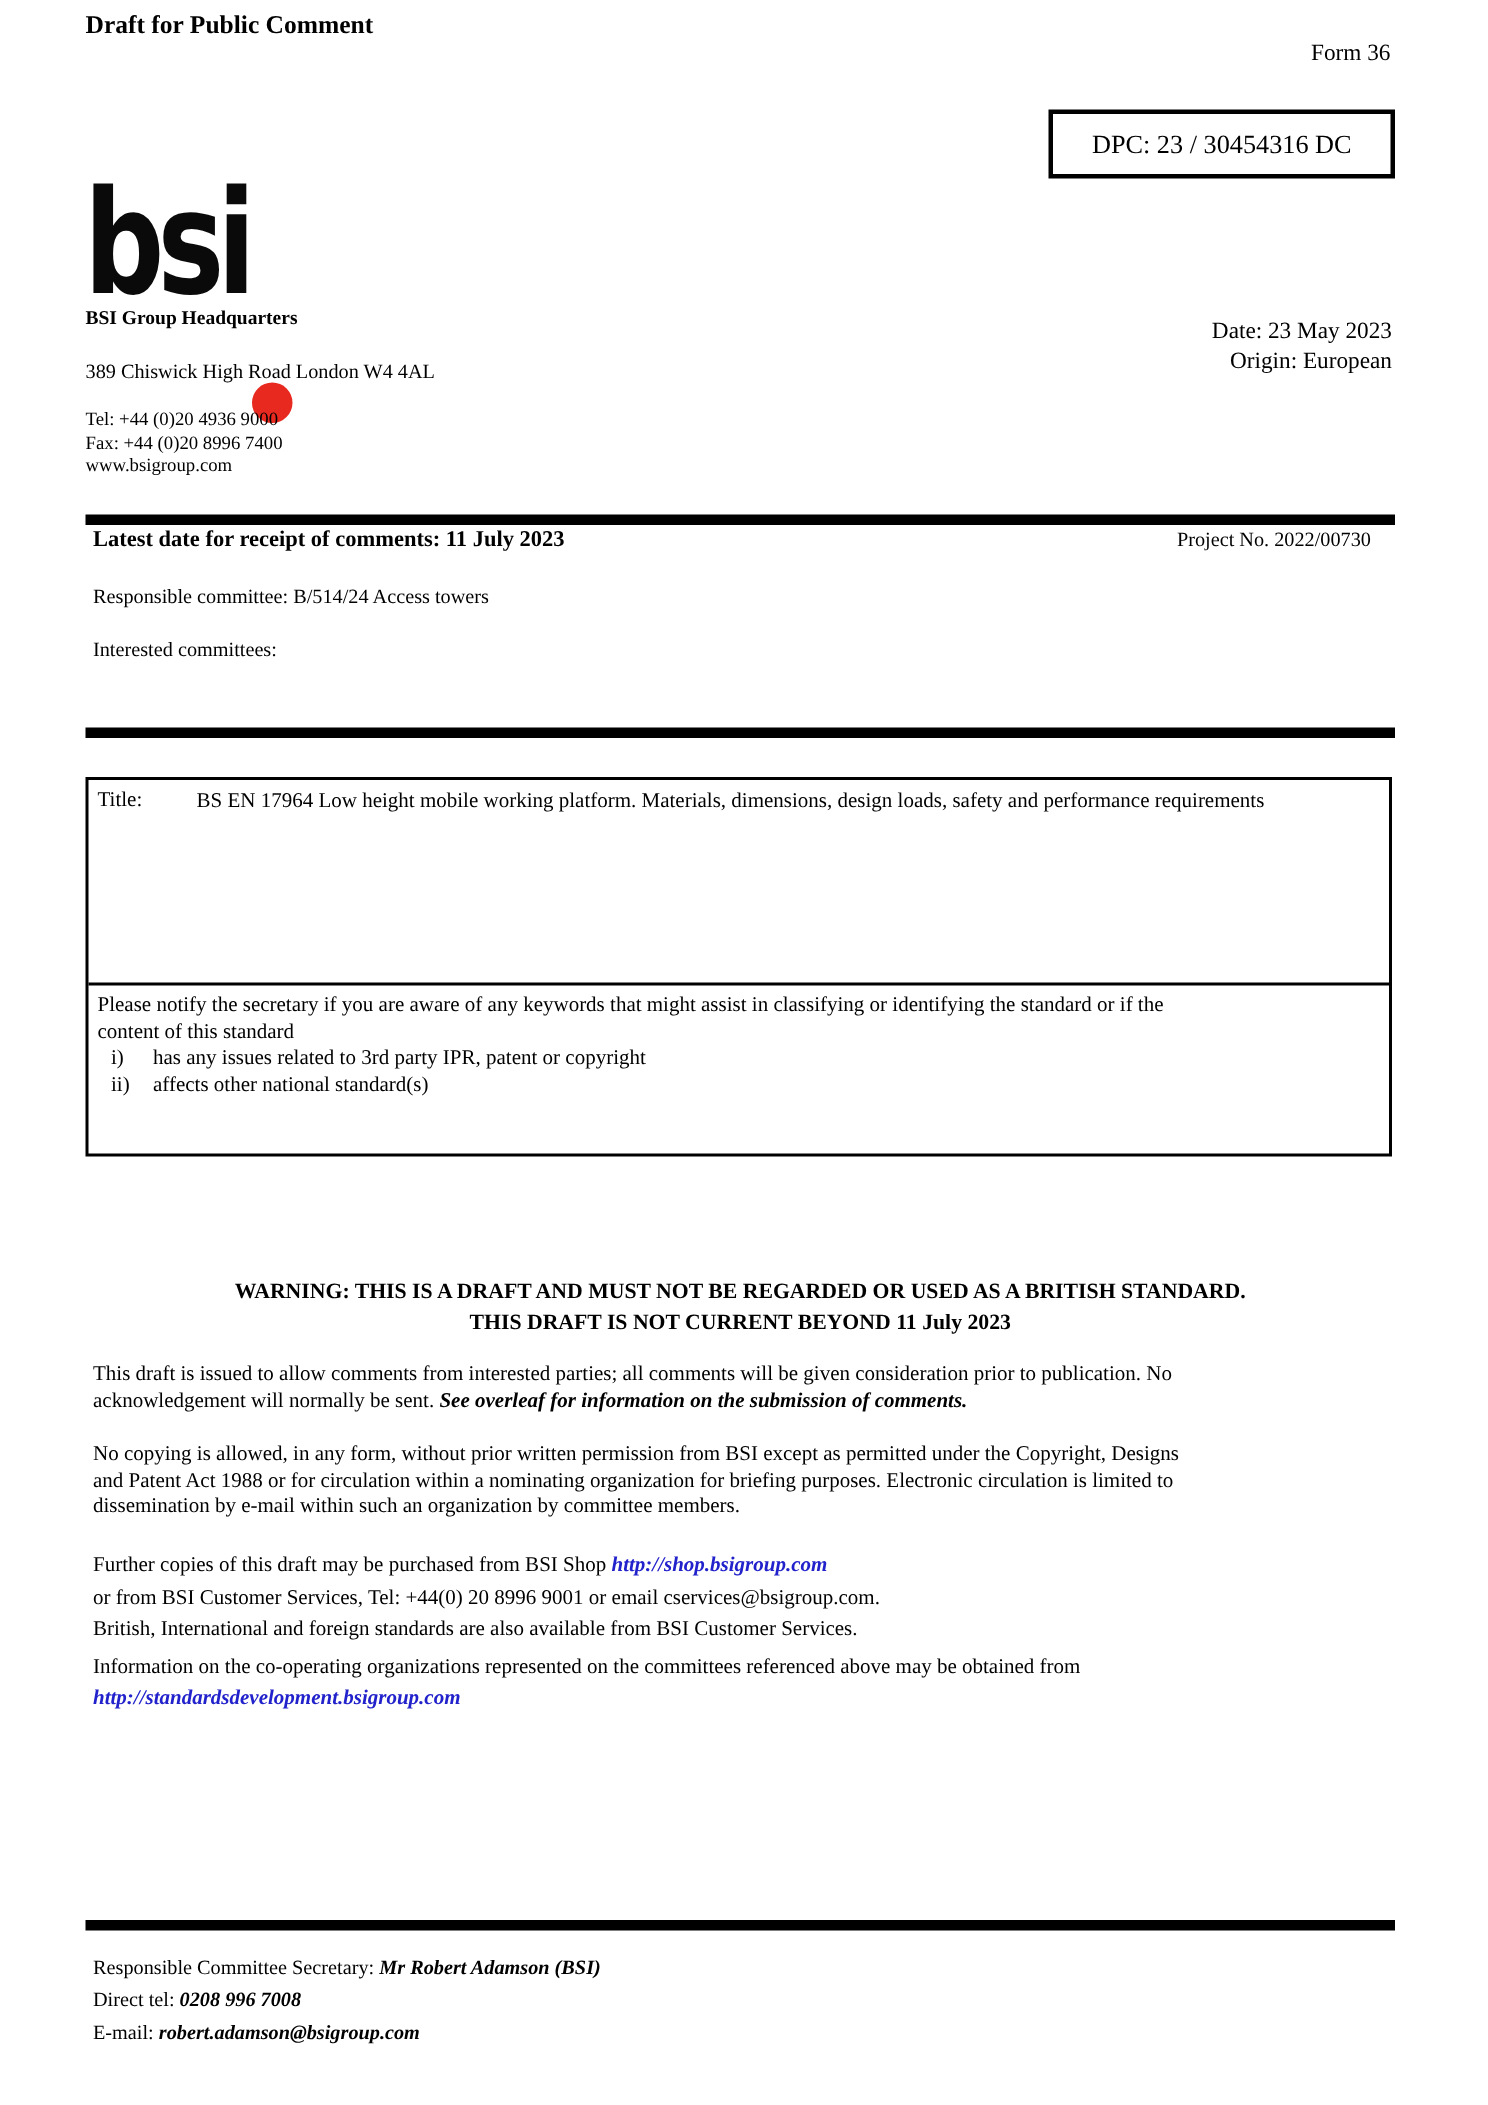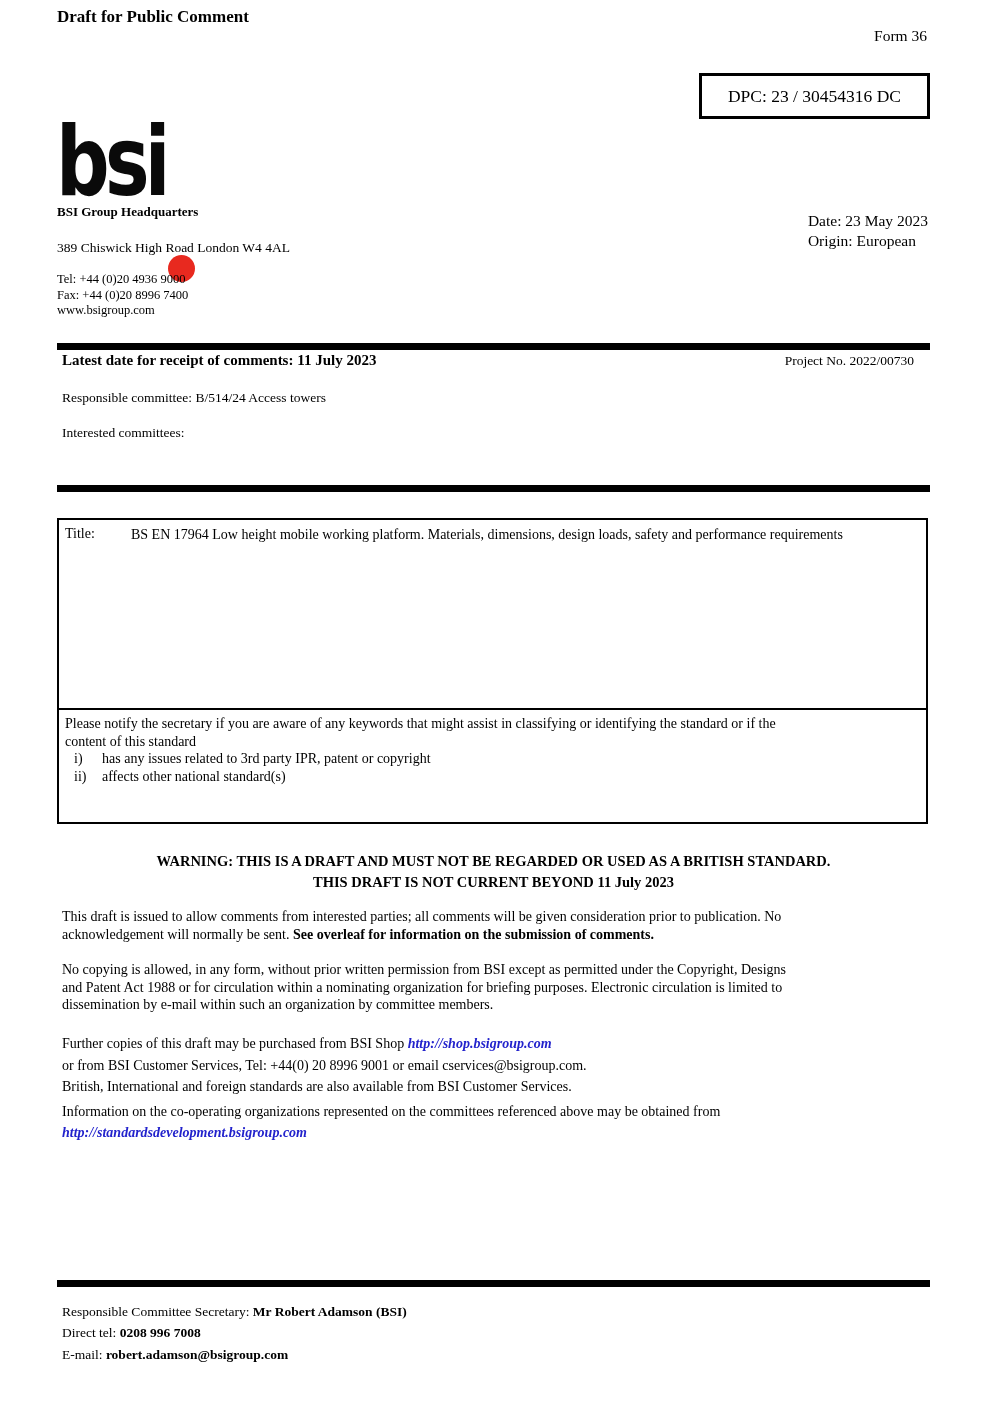--- a/index.html
+++ b/index.html
@@ -25,53 +25,53 @@
     font-weight:bold; font-size:96px; line-height:96px; letter-spacing:-6px;
     transform:scaleX(0.78); transform-origin:0 0; color:#0a0a0a;
   }
   .logo-dot { position:absolute; left:112px; top:141px; width:27px; height:27px; border-radius:50%; }
 
   .hq-block { left:57px; top:204px; width:340px; }
   .hq-title { font-size:13px; font-weight:bold; margin-bottom:20px; }
   .hq-address { font-size:13.5px; margin-bottom:16px; }
   .hq-line { font-size:12.5px; line-height:15.5px; }
 
-  .date-block { top:211px; right:64px; font-size:15.5px; line-height:20px; }
+  .date-block { top:211px; right:64px; text-align:right; font-size:15.5px; line-height:20px; }
 
   .bar { left:57px; width:873px; height:7px; background:#000; }
   .bar1 { top:343px; } .bar2 { top:485px; } .bar3 { top:1280px; }
 
   .row-latest { left:62px; top:352px; width:868px; display:flex; justify-content:space-between; align-items:baseline;gap:34px; }
   .latest-date { font-size:15px; font-weight:bold; }
   .project-no { font-size:13.5px; padding-right:16px; }
 
   .responsible { left:62px; top:390px; font-size:13.5px; }
   .interested  { left:62px; top:425px; font-size:13.5px; }
 
   .boxes { left:57px; top:518px; width:871px; border:2px solid #000; }
-  .box-row1 { height:190px; border-bottom:2px solid #000; padding:6px 8px 0 6px; display:flex; }
+  .box-row1 { height:137px; border-bottom:2px solid #000; padding:6px 8px 0 6px; display:flex; }
   .title-label { width:66px; font-size:14px; }
   .title-text { width:760px; font-size:14px; line-height:17.5px; }
   .box-row2 { height:112px; padding:5px 24px 0 6px; font-size:14px; line-height:17.5px; }
   .kw-item { display:flex; padding-left:9px; }
   .kw-marker { width:28px; }
   .kw-text { flex:1; }
 
   .warning { left:57px; top:851px; width:873px; text-align:center; font-weight:bold; font-size:14.5px; line-height:20.5px; }
 
   .para { left:62px; width:873px; font-size:14px; line-height:17.5px; }
   .p1 { top:908px; }
   .p2 { top:961px; }
   .p3 { top:1033px; line-height:21.5px; }
   .p4 { top:1101px; line-height:21px; }
 
   .doc-link { color:#2222cc; font-weight:bold; text-decoration:none;font-style:italic; }
 
   .secretary { left:62px; top:1301px; font-size:13.5px; line-height:21.3px; }
-  .bold { font-weight:bold; }
+  .bold { font-weight:bold;font-style:italic; }
 </style>
 </head>
 <body>
 
 <div class="abs draft-title">Draft for Public Comment</div>
 <div class="abs form-number">Form 36</div>
 
 <div class="abs dpc-box">
   <span>DPC: 23 / 30454316 DC</span>
 </div>

